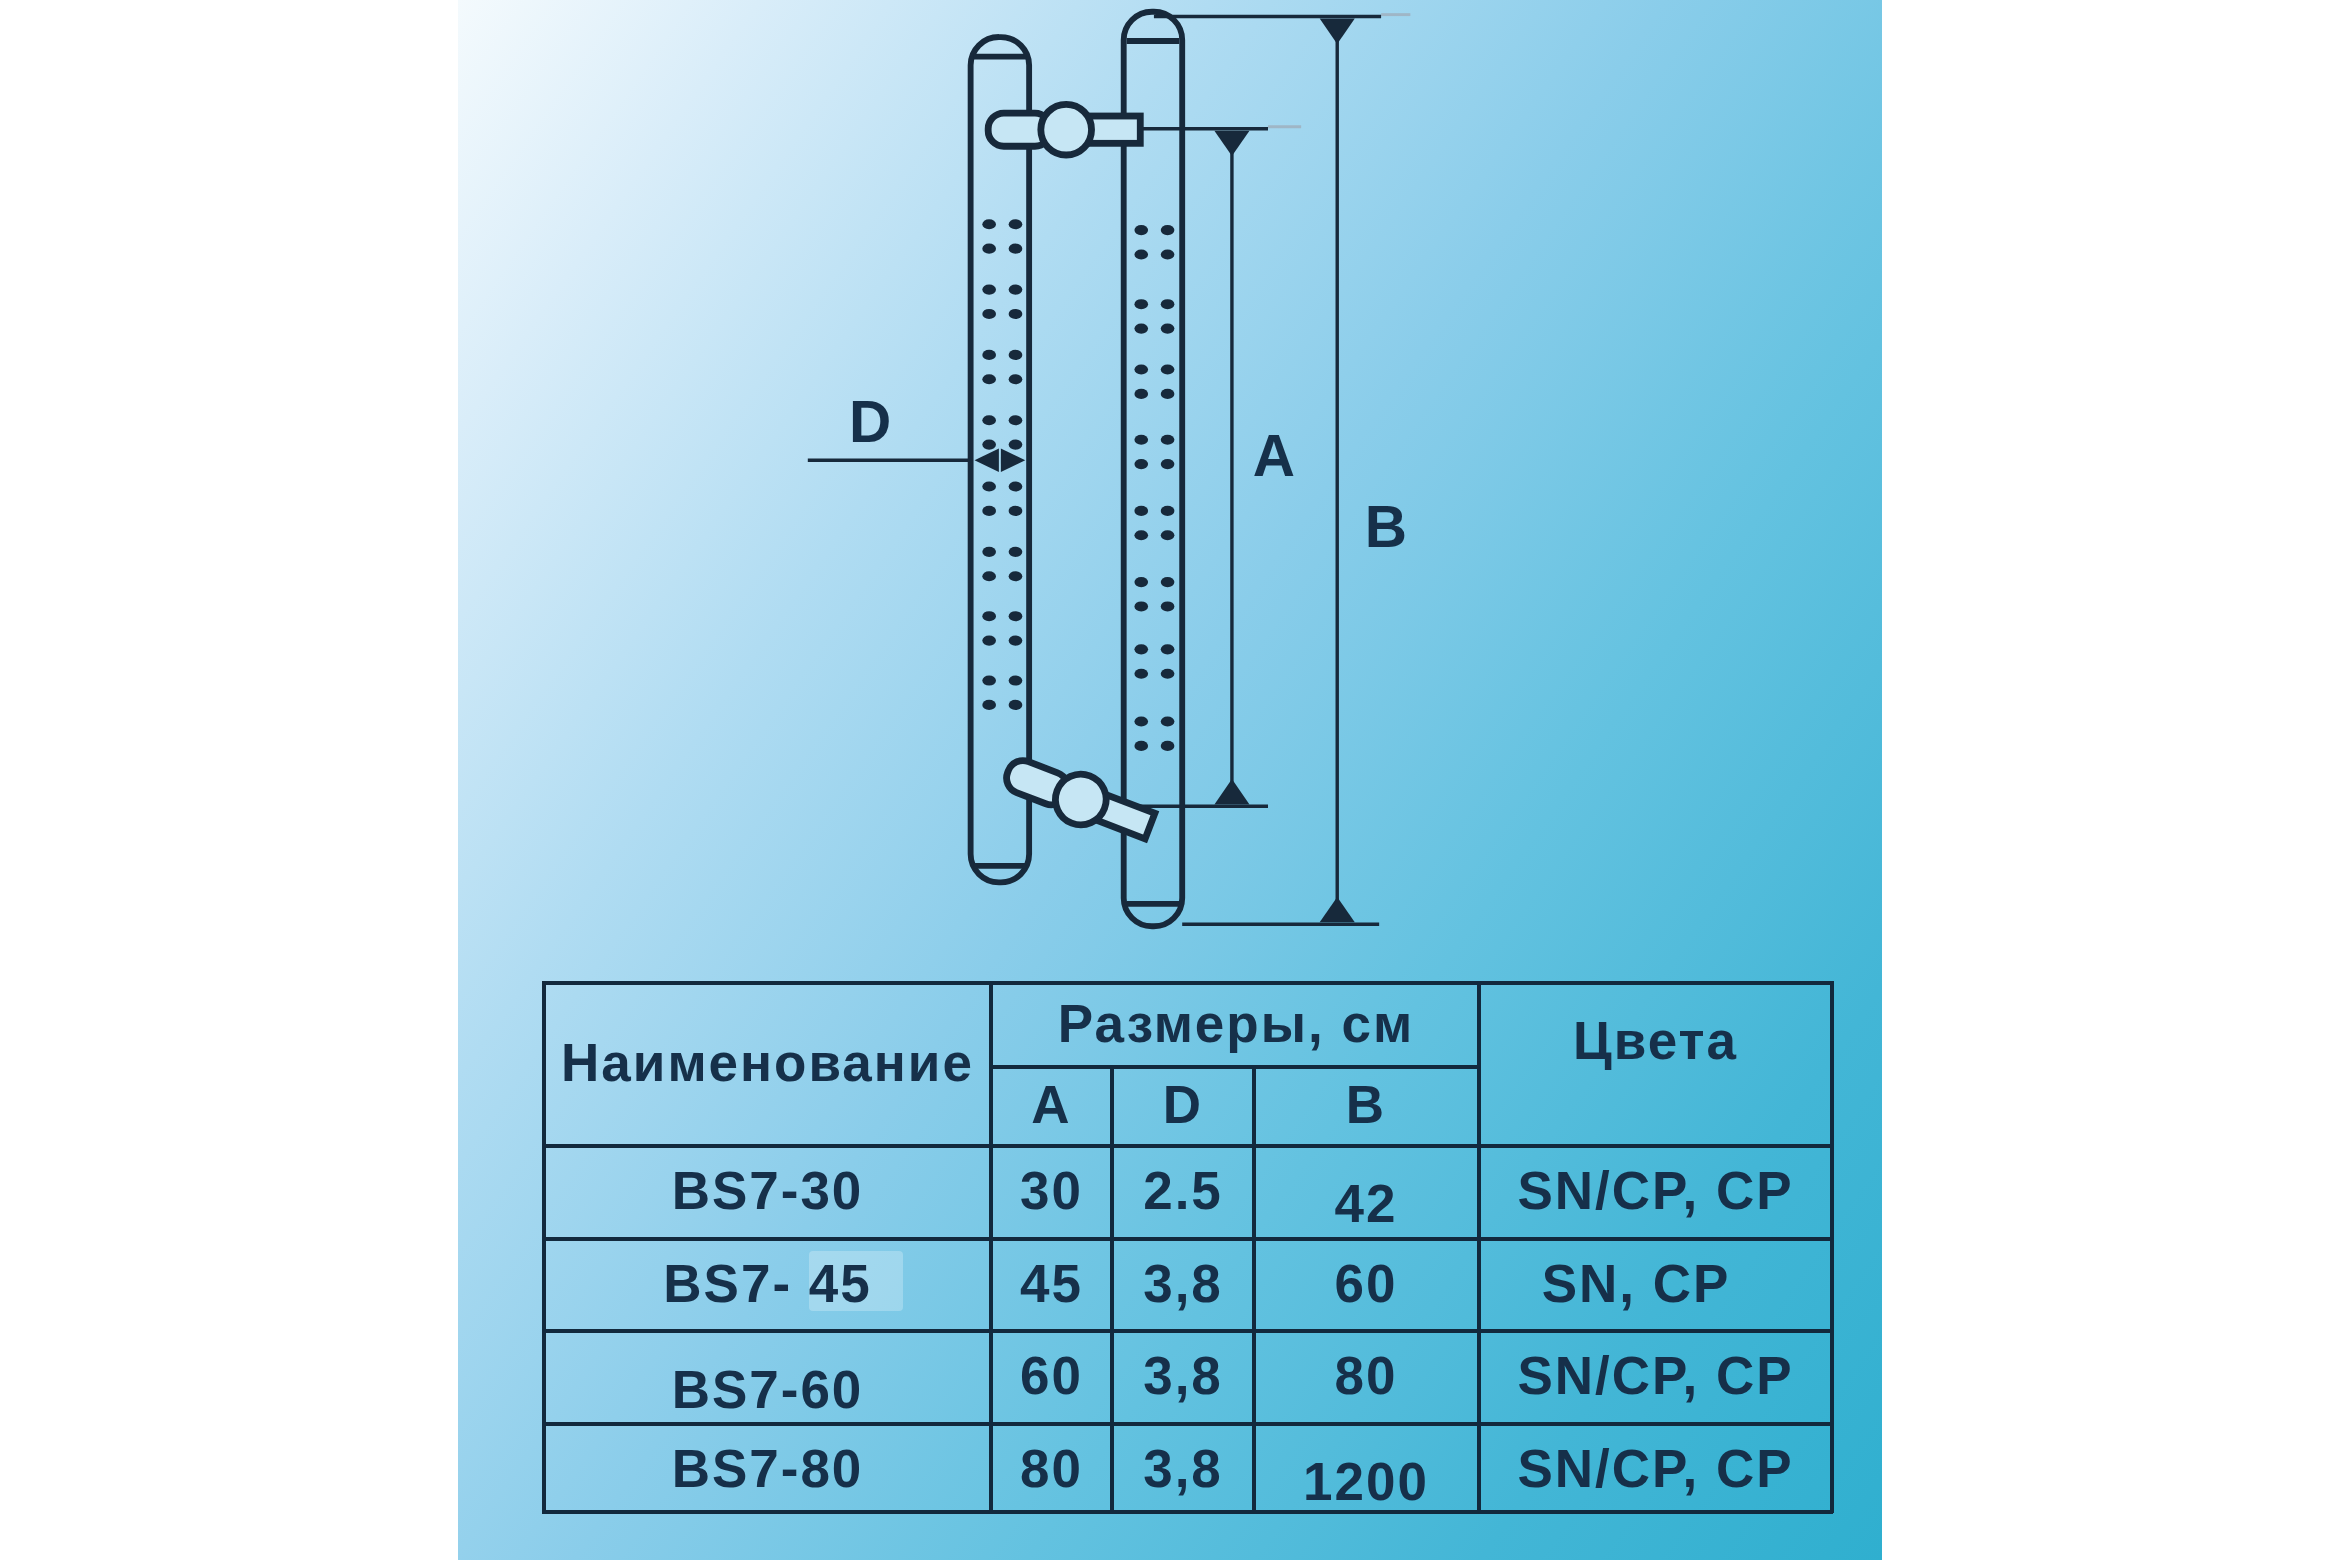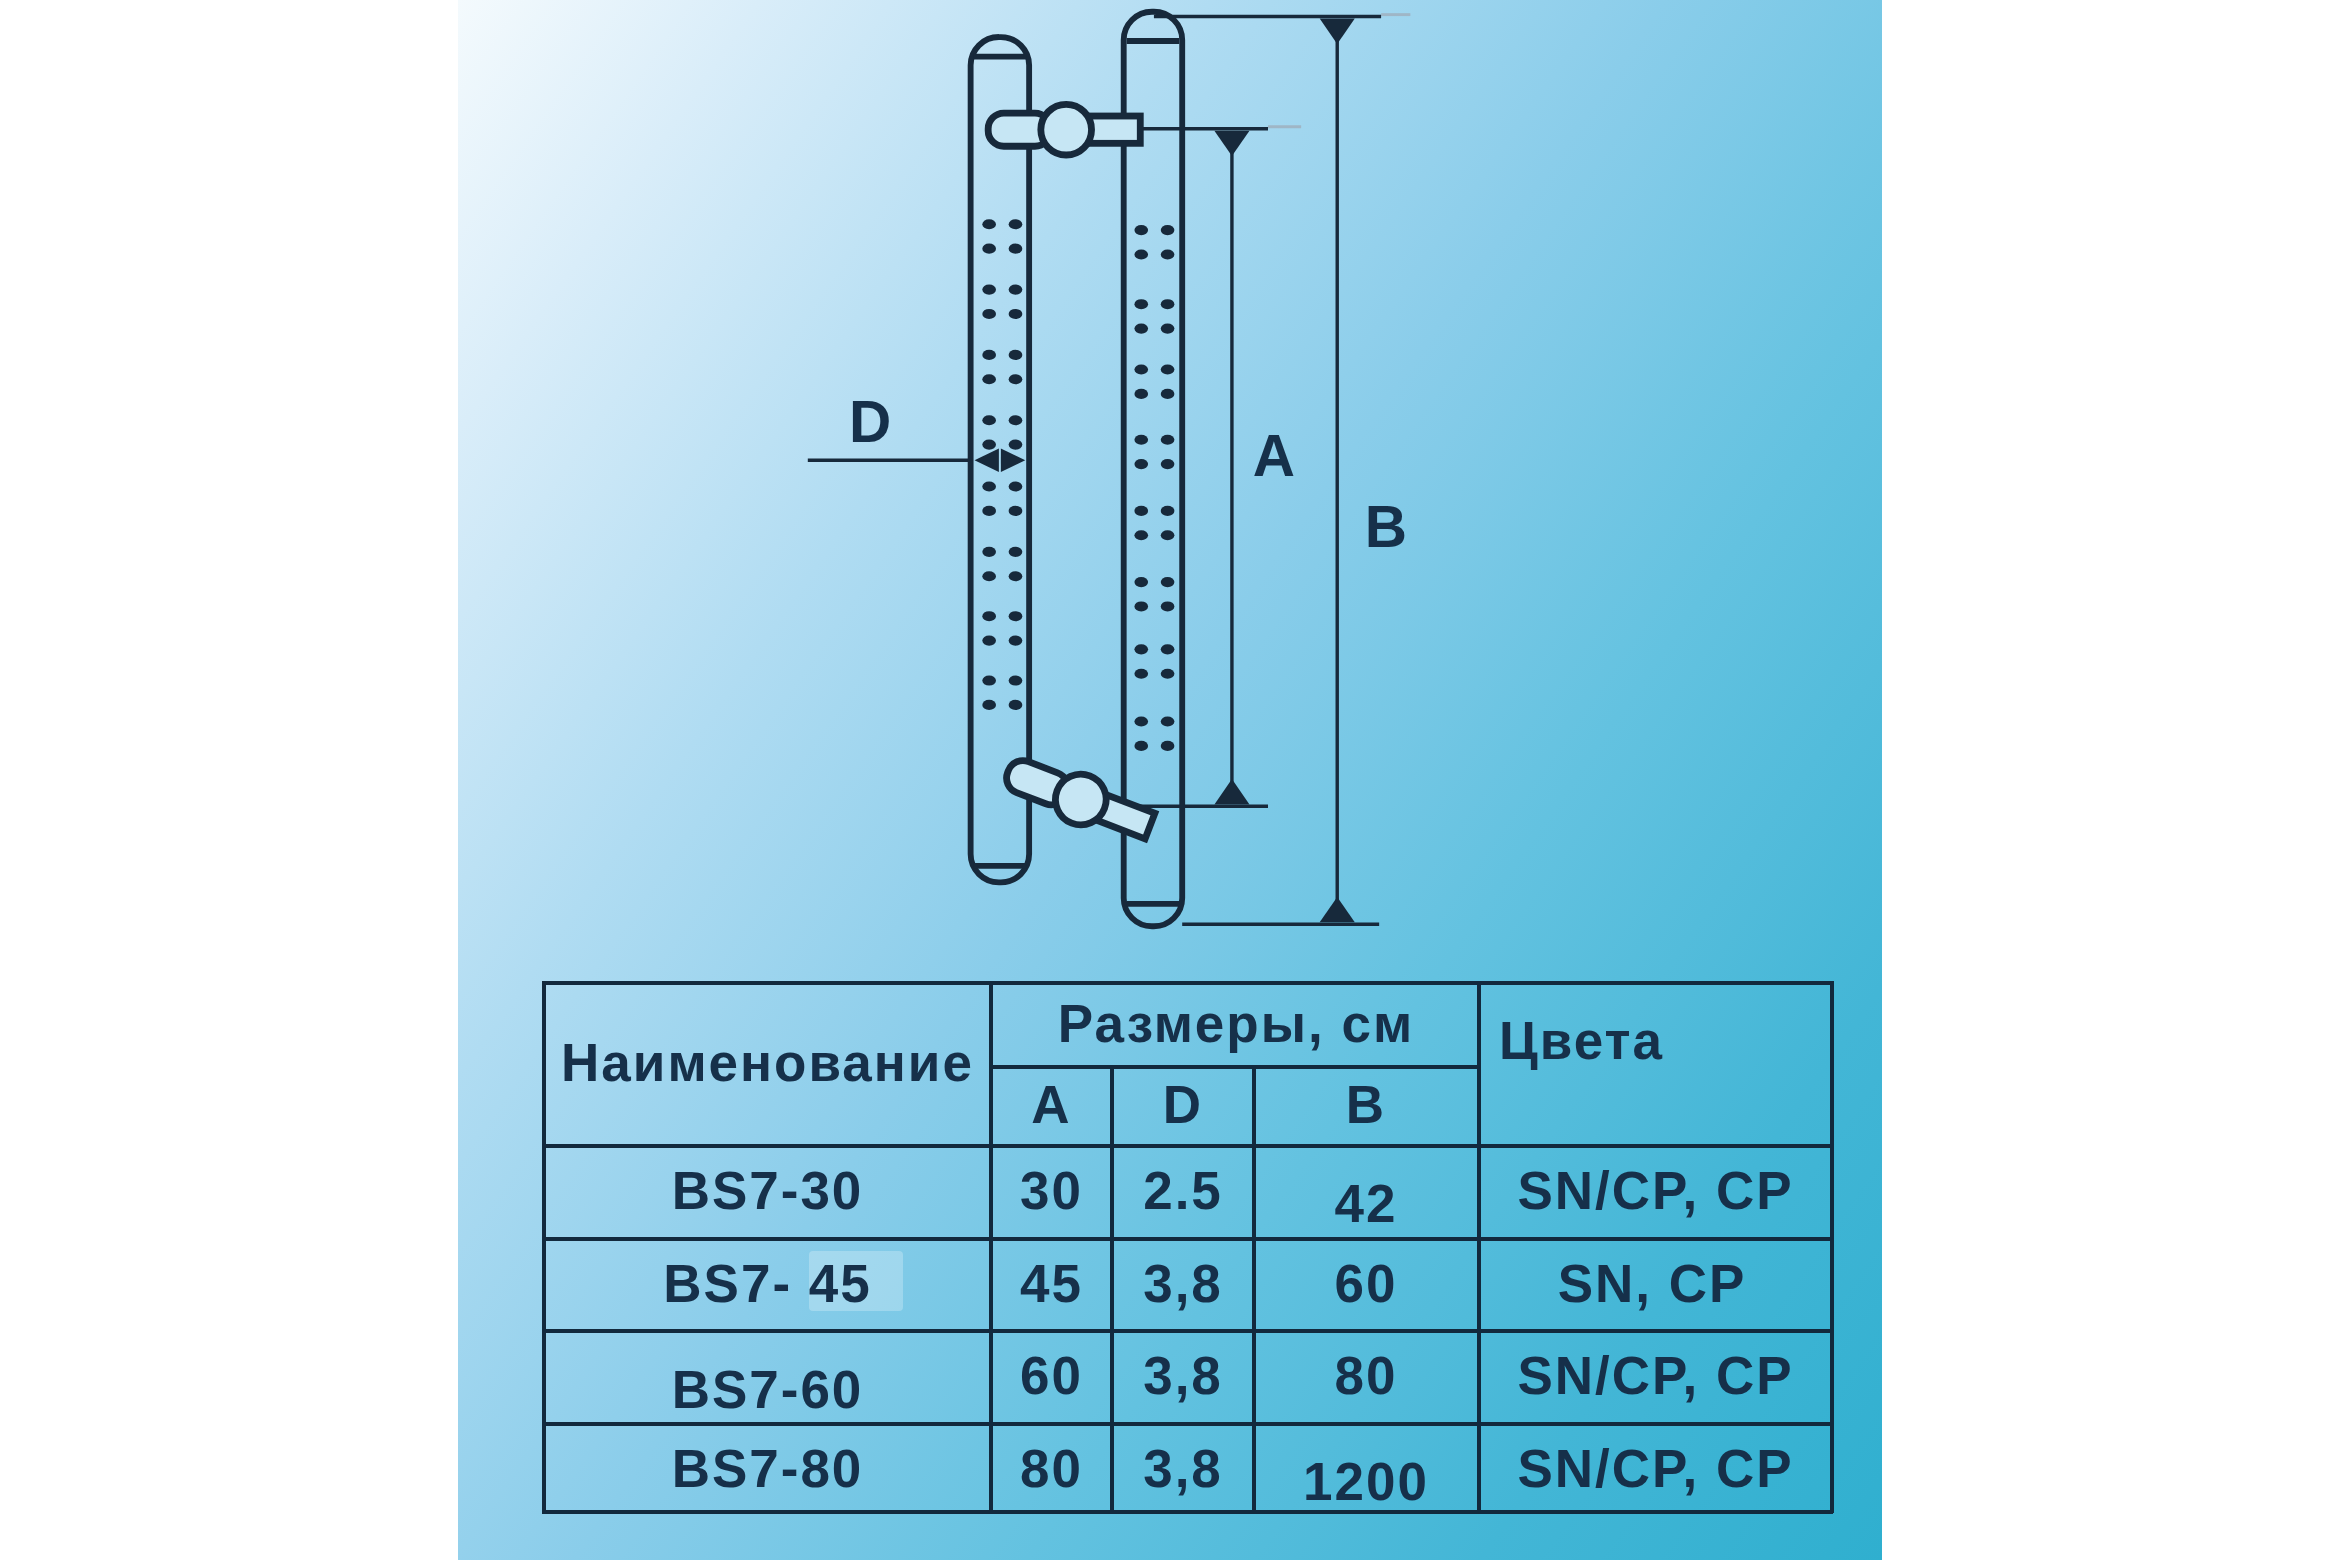--- a/index.html
+++ b/index.html
@@ -161,33 +161,33 @@
     <div class="ln" style="left:542px;top:1329px;width:1291px;height:3.9px;"></div>
     <div class="ln" style="left:542px;top:1422px;width:1291px;height:3.9px;"></div>
 
     <div class="patch"></div>
 
     <div class="tcell" style="left:542px;top:981px;width:451px;height:163px;">Наименование</div>
     <div class="tcell" style="left:991px;top:981px;width:490px;height:84px;">Размеры, см</div>
     <div class="tcell" style="left:991px;top:1065px;width:121px;height:79px;">A</div>
     <div class="tcell" style="left:1112px;top:1065px;width:142px;height:79px;">D</div>
     <div class="tcell" style="left:1254px;top:1065px;width:224px;height:79px;">B</div>
-    <div class="tcell" style="left:1404px;top:981px;width:355px;height:118px;">Цвета</div>
+    <div class="tcell" style="left:1478px;top:981px;width:355px;height:118px;">Цвета</div>
 
     <div class="tcell" style="left:542px;top:1144px;width:451px;height:93px;">BS7-30</div>
     <div class="tcell" style="left:991px;top:1144px;width:121px;height:93px;">30</div>
     <div class="tcell" style="left:1112px;top:1144px;width:142px;height:93px;">2.5</div>
     <div class="tcell" style="left:1254px;top:1144px;width:224px;height:93px;margin-top:13px;">42</div>
     <div class="tcell" style="left:1478px;top:1144px;width:355px;height:93px;">SN/CP, CP</div>
 
     <div class="tcell" style="left:542px;top:1237px;width:451px;height:93px;">BS7- 45</div>
     <div class="tcell" style="left:991px;top:1237px;width:121px;height:93px;">45</div>
     <div class="tcell" style="left:1112px;top:1237px;width:142px;height:93px;">3,8</div>
     <div class="tcell" style="left:1254px;top:1237px;width:224px;height:93px;">60</div>
-    <div class="tcell" style="left:1478px;top:1237px;width:316px;height:93px;padding-left:16px;">SN, CP</div>
+    <div class="tcell" style="left:1478px;top:1237px;width:316px;height:93px;">SN, CP</div>
 
     <div class="tcell" style="left:542px;top:1329px;width:451px;height:120px;">BS7-60</div>
     <div class="tcell" style="left:991px;top:1329px;width:121px;height:93px;">60</div>
     <div class="tcell" style="left:1112px;top:1329px;width:142px;height:93px;">3,8</div>
     <div class="tcell" style="left:1254px;top:1329px;width:224px;height:93px;">80</div>
     <div class="tcell" style="left:1478px;top:1329px;width:355px;height:93px;">SN/CP, CP</div>
 
     <div class="tcell" style="left:542px;top:1422px;width:451px;height:92px;border-radius:22px;">BS7-80</div>
     <div class="tcell" style="left:991px;top:1422px;width:121px;height:92px;">80</div>
     <div class="tcell" style="left:1112px;top:1422px;width:142px;height:92px;">3,8</div>

